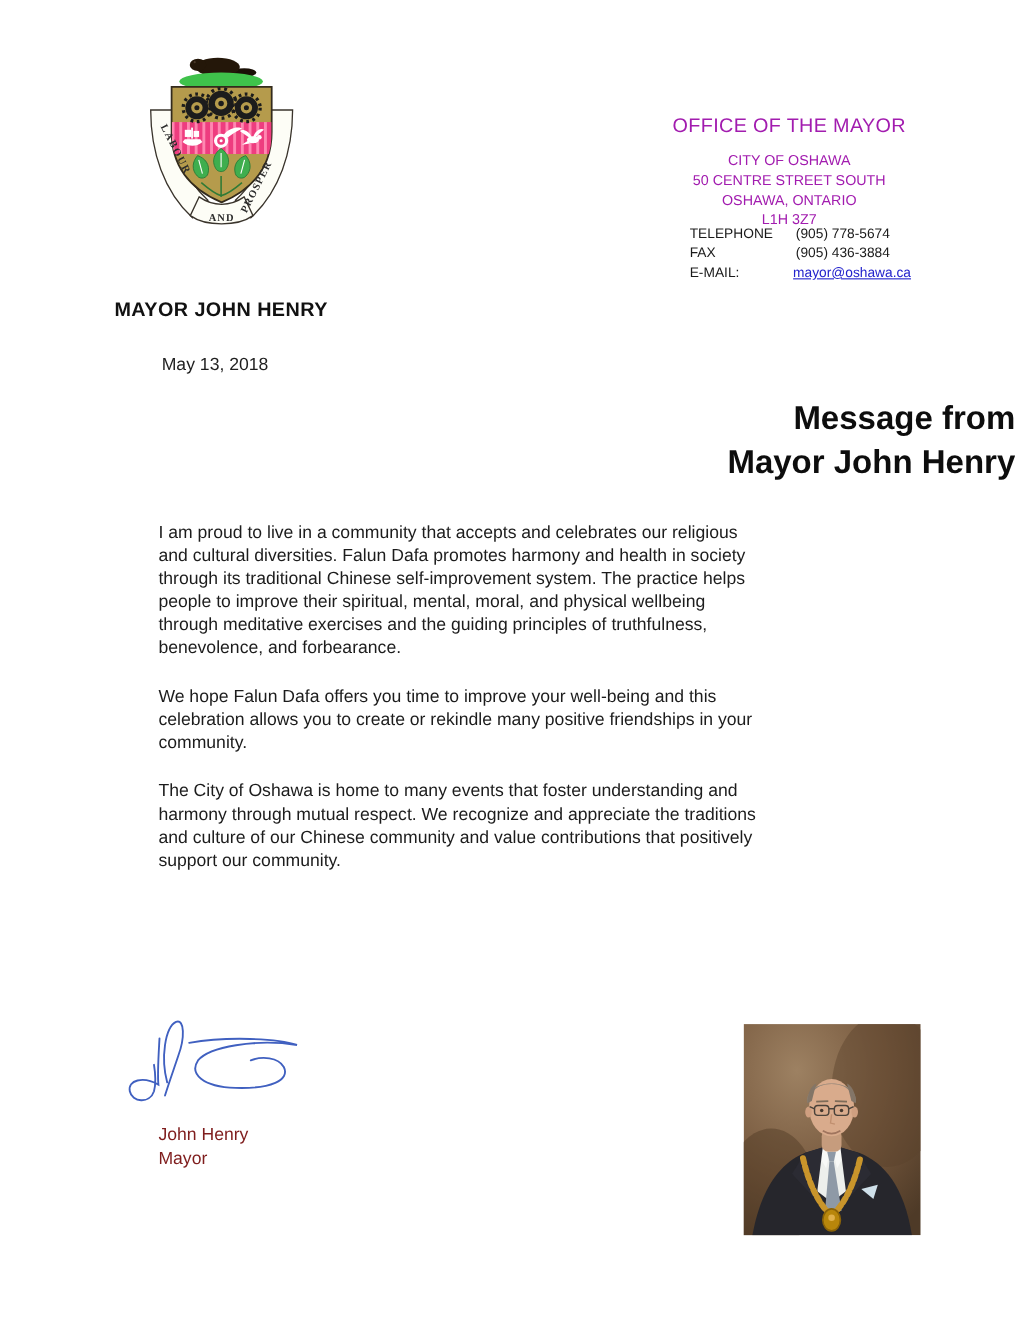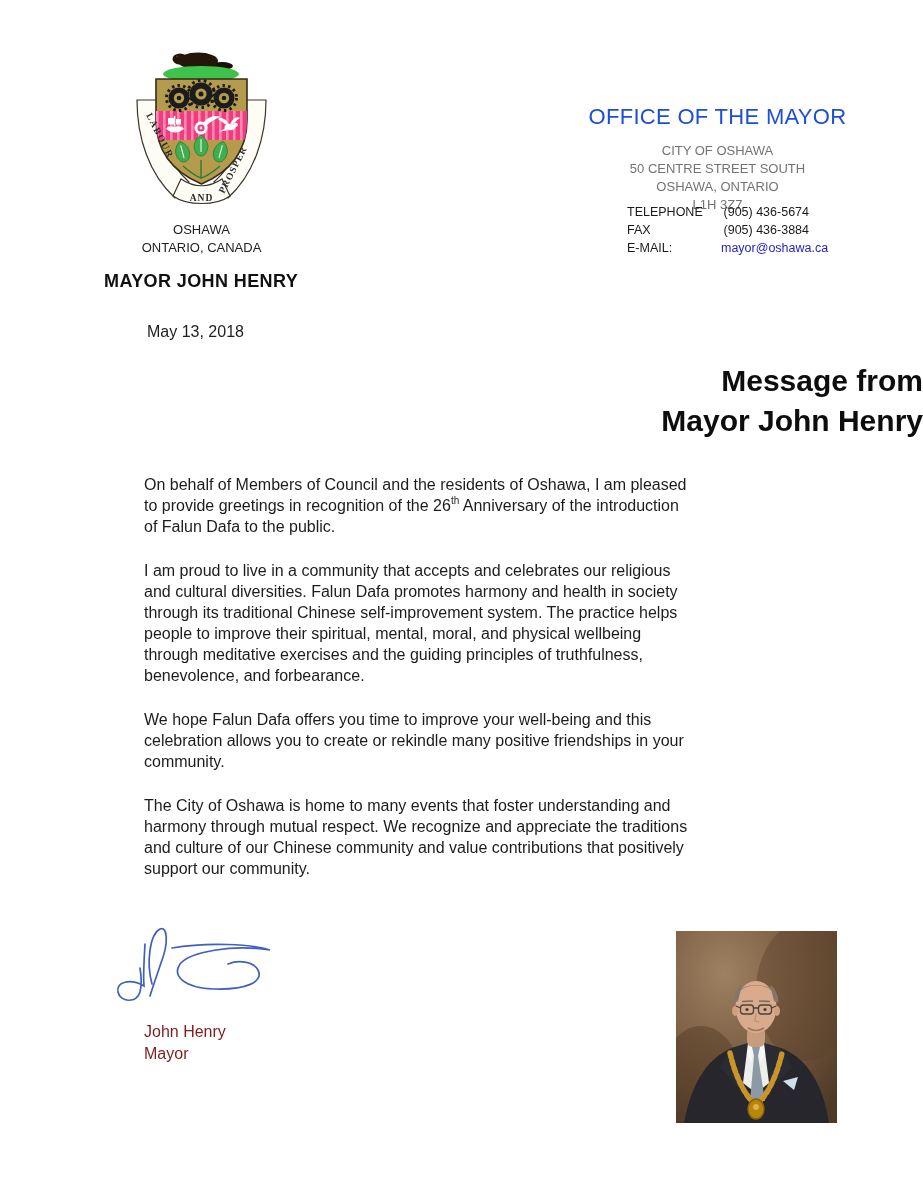--- a/index.html
+++ b/index.html
@@ -9,27 +9,27 @@
     overflow:hidden;
   }
   .abs{position:absolute;}
   
   .crest{left:135px;top:48px;width:133px;height:160px;}
   .crest-caption{left:110px;top:221px;width:183px;text-align:center;
     font-size:13px;line-height:18px;white-space:pre-line;color:#222;}
   .mayor-header{left:104px;top:271px;font-size:18px;font-weight:bold;letter-spacing:.4px;color:#111;}
   
   .office-block{left:565px;top:104px;width:305px;text-align:center;}
-  .office-title{font-size:22px;letter-spacing:.3px;color:#1d4ed8;margin:0 0 12px 0;}
-  .office-address{font-size:13px;line-height:18px;white-space:pre-line;color:#737373;}
+  .office-title{font-size:18px;letter-spacing:.3px;color:#a21caf;margin:0 0 12px 0;}
+  .office-address{font-size:13px;line-height:18px;white-space:pre-line;color:#a21caf;}
   .contact-rows{left:627px;top:205px;width:182px;font-size:12.5px;color:#1a1a1a;}
   .contact-row{display:flex;height:18px;align-items:flex-start;}
   .contact-label{width:94px;flex:0 0 94px;text-align:left;}
   .contact-value{flex:1;text-align:right;}
-  .email-link{color:#2222cc;cursor:pointer;}
+  .email-link{color:#2222cc;text-decoration:underline;cursor:pointer;}
   
   .letter-date{left:147px;top:323px;font-size:16px;}
   .letter-title{left:0;top:361px;width:923px;text-align:right;font-size:30px;
     font-weight:bold;line-height:40px;white-space:pre-line;color:#0d0d0d;}
   .letter-body{left:144px;top:474px;width:690px;font-size:16px;line-height:21px;color:#1c1c1c;}
   .letter-body p{margin:0 0 23px 0;white-space:pre-line;}
   sup{font-size:10px;line-height:0;vertical-align:7px;}
   .signoff{left:144px;top:1021px;font-size:16px;line-height:21.5px;color:#7f1d1d;}
   .signature{left:112px;top:924px;width:180px;height:92px;}
   .photo{left:676px;top:931px;width:161px;height:192px;}
@@ -125,56 +125,51 @@
 
     <path d="M 38,148 C 52,158 81,158 95,148 L 87,131 C 74,140 59,140 46,131 Z" fill="#fdfdf6" stroke="#3a342c" stroke-width="1.2"></path>
 
     <g font-family="Liberation Serif, serif" font-weight="bold" fill="#2b2b2b">
       <text font-size="9.5" letter-spacing="1.5" transform="translate(11,67) rotate(63)">LABOUR</text>
       <text font-size="9.5" x="66.5" y="152.5" text-anchor="middle" letter-spacing="1">AND</text>
       <text font-size="9.5" letter-spacing="1" transform="translate(89,146) rotate(-63)">PROSPER</text>
     </g>
   </svg>
 
-  <div class="abs crest-caption">OSHAWA
-ONTARIO, CANADA</div>
 
   <div class="abs mayor-header">MAYOR JOHN HENRY</div>
 
   <div class="abs office-block">
     <div class="office-title">OFFICE OF THE MAYOR</div>
     <div class="office-address">CITY OF OSHAWA
 50 CENTRE STREET SOUTH
 OSHAWA, ONTARIO
 L1H 3Z7</div>
   </div>
   <div class="abs contact-rows">
     <div class="contact-row">
       <span class="contact-label">TELEPHONE</span>
-      <span class="contact-value">(905) 436-5674</span>
+      <span class="contact-value">(905) 778-5674</span>
     </div>
     <div class="contact-row">
       <span class="contact-label">FAX</span>
       <span class="contact-value">(905) 436-3884</span>
     </div>
     <div class="contact-row">
       <span class="contact-label">E-MAIL:</span>
       <span class="contact-value"><a class="email-link">mayor@oshawa.ca</a></span>
     </div>
   </div>
 
   <div class="abs letter-date">May 13, 2018</div>
 
   <div class="abs letter-title">Message from
 Mayor John Henry</div>
 
   <div class="abs letter-body">
-    <p><span>On behalf of Members of Council and the residents of Oshawa, I am pleased
-to provide greetings in recognition of the 26</span><sup>th</sup><span> Anniversary of the introduction
-of Falun Dafa to the public.</span></p>
     <p>I am proud to live in a community that accepts and celebrates our religious
 and cultural diversities. Falun Dafa promotes harmony and health in society
 through its traditional Chinese self-improvement system. The practice helps
 people to improve their spiritual, mental, moral, and physical wellbeing
 through meditative exercises and the guiding principles of truthfulness,
 benevolence, and forbearance.</p>
     <p>We hope Falun Dafa offers you time to improve your well-being and this
 celebration allows you to create or rekindle many positive friendships in your
 community.</p>
     <p>The City of Oshawa is home to many events that foster understanding and

